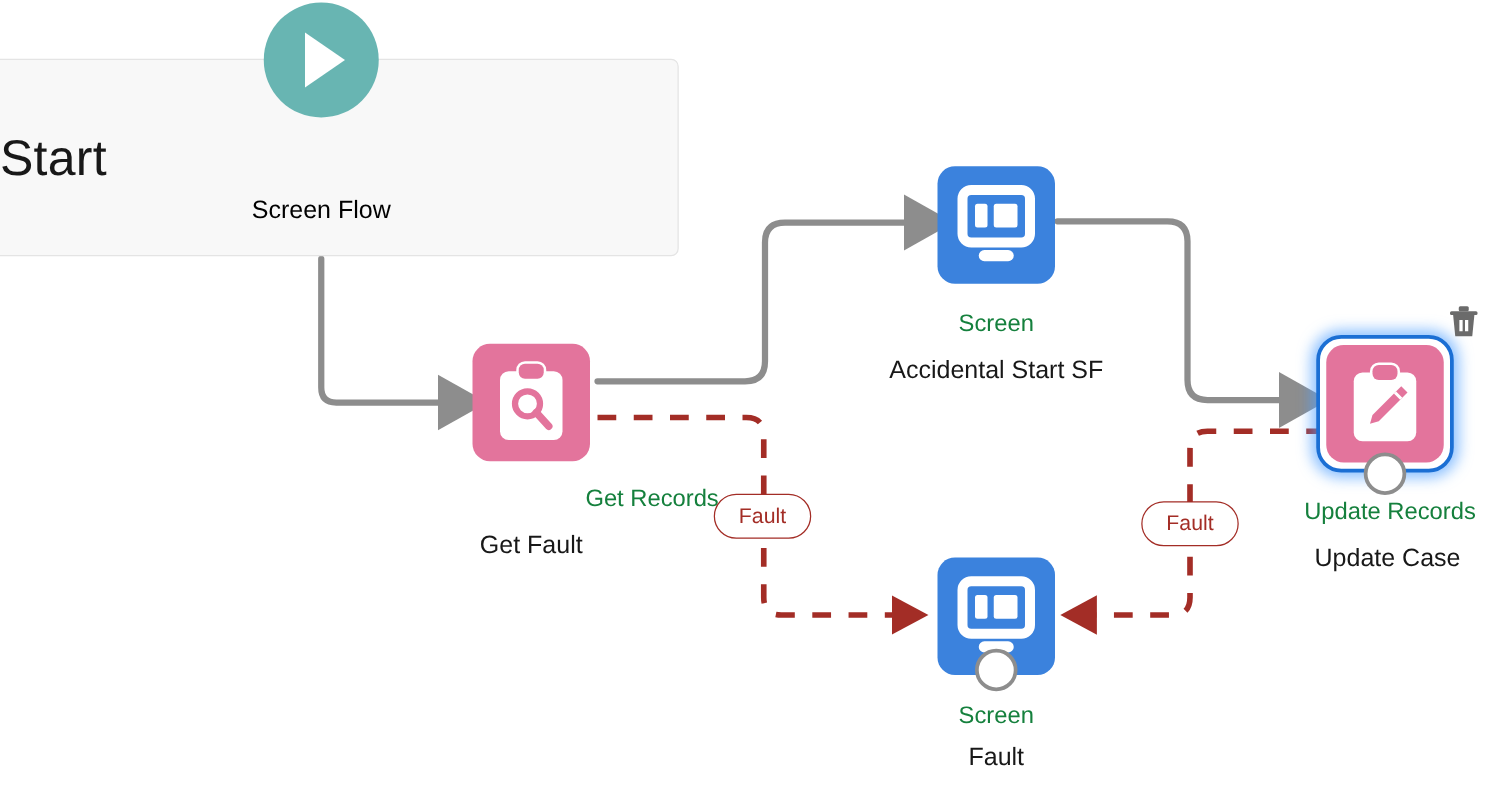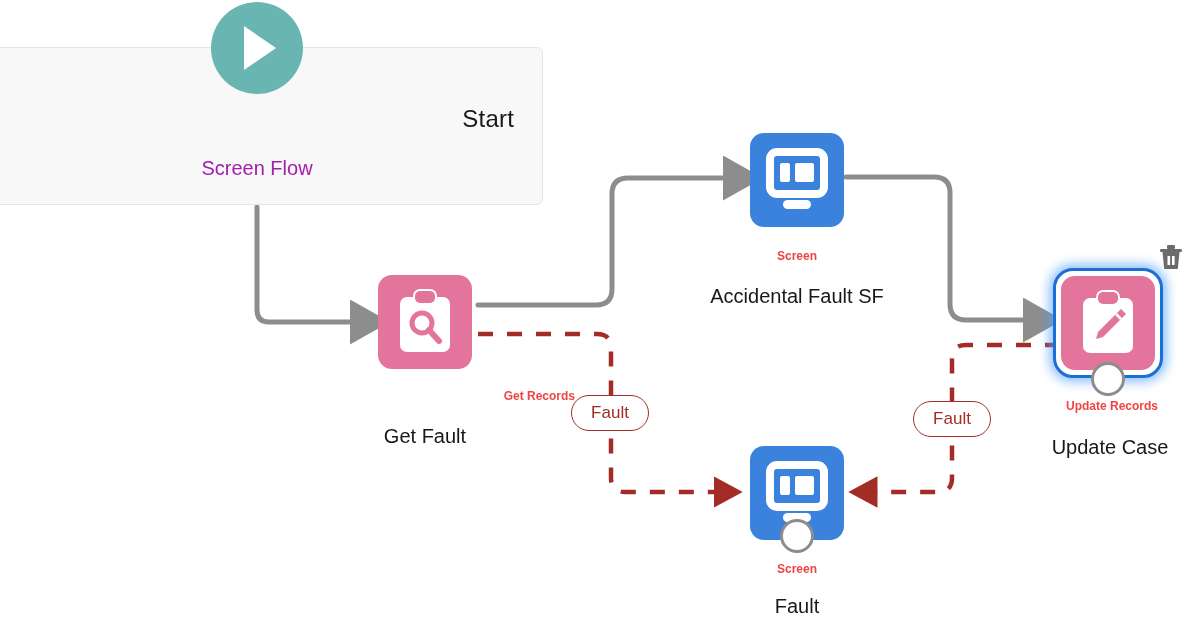--- a/index.html
+++ b/index.html
@@ -46,56 +46,56 @@
     height: 0;
     border-left: 32px solid #ffffff;
     border-top: 22px solid transparent;
     border-bottom: 22px solid transparent;
   }
   #start-title {
     position: absolute;
     left: 0;
     top: 105px;
     width: 514px;
-    text-align: right;
-    font-size: 24px;
+    text-align: left;
+    font-size: 40px;
     color: #181818;
     letter-spacing: 0.2px;
   }
   #start-sub {
     position: absolute;
     left: 0;
     top: 157px;
     width: 514px;
     text-align: center;
     font-size: 20px;
-    color: #a21caf;
+    color: #000000;
   }
 
   
   .node {
     position: absolute;
   }
   .node-icon {
     position: absolute;
     width: 94px;
     height: 94px;
     border-radius: 14px;
     box-sizing: border-box;
   }
   .icon-pink  { background: #e3749c; }
   .icon-blue  { background: #3b82dd; }
 
   .node-label {
     position: absolute;
     width: 300px;
     text-align: center;
-    font-size: 12px;
-    font-weight: bold;
-    color: #ef4444;
+    font-size: 19px;
+    font-weight: normal;
+    color: #15803d;
     white-space: nowrap;
   }
   .node-sub {
     position: absolute;
     width: 300px;
     text-align: center;
     font-size: 20px;
     color: #181818;
     white-space: nowrap;
   }
@@ -210,21 +210,21 @@
   <div class="node">
     <div class="node-icon icon-blue" style="left:750px; top:133px;">
       <svg viewBox="0 0 94 94" width="94" height="94">
         <rect x="20" y="19" width="54" height="42" rx="7" fill="none" stroke="#ffffff" stroke-width="8"></rect>
         <rect x="30" y="30" width="10" height="19" rx="2" fill="#ffffff"></rect>
         <rect x="45" y="30" width="19" height="19" rx="2" fill="#ffffff"></rect>
         <rect x="33" y="67" width="28" height="9" rx="4.5" fill="#ffffff"></rect>
       </svg>
     </div>
     <div class="node-label" style="left:647px; top:249px;">Screen</div>
-    <div class="node-sub" style="left:647px; top:285px;">Accidental Fault SF</div>
+    <div class="node-sub" style="left:647px; top:285px;">Accidental Start SF</div>
   </div>
 
   <div class="node">
     <div class="selected-ring" style="left:1053px; top:268px;"></div>
     <div class="node-icon icon-pink" style="left:1061px; top:276px;">
       <svg viewBox="0 0 94 94" width="94" height="94">
         <rect x="22" y="22" width="50" height="55" rx="7" fill="#ffffff"></rect>
         <rect x="35" y="14" width="24" height="16" rx="7" fill="#ffffff"></rect>
         <rect x="37" y="16" width="20" height="12" rx="5" fill="#e3749c"></rect>
         <path d="M60,33 L65,38 L42,61 L35,63 L37,56 Z" fill="#e3749c"></path>

